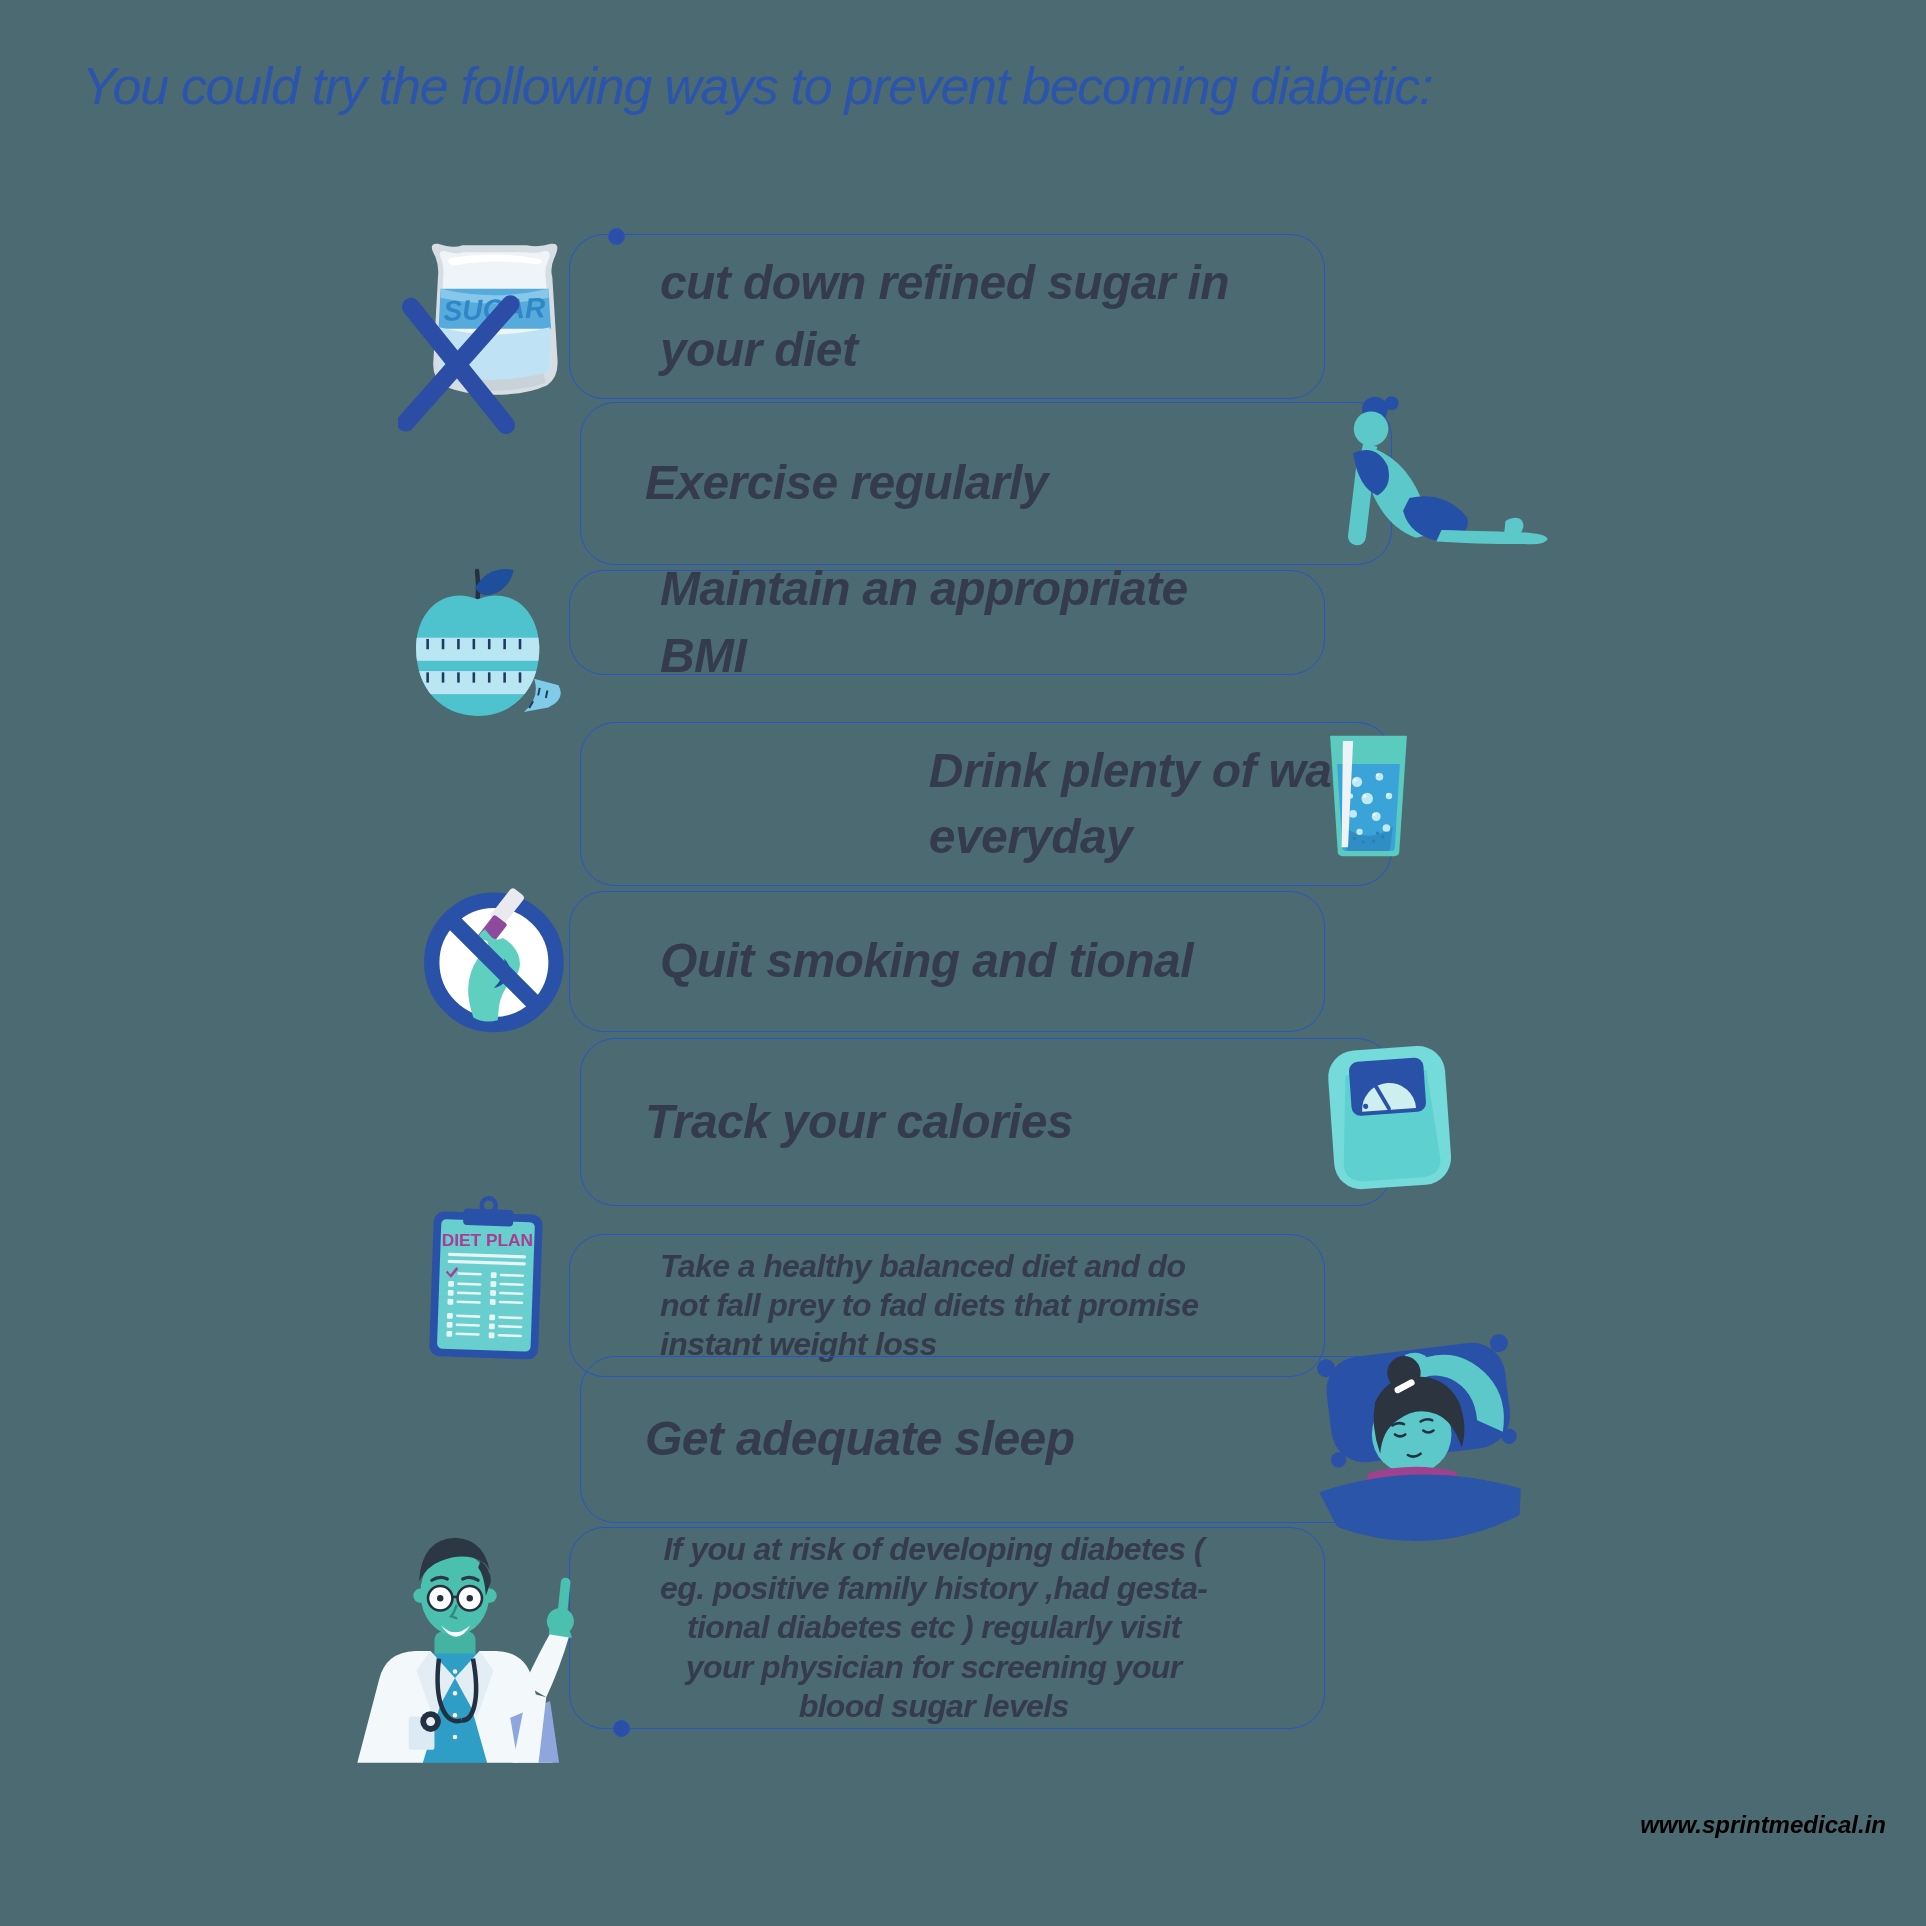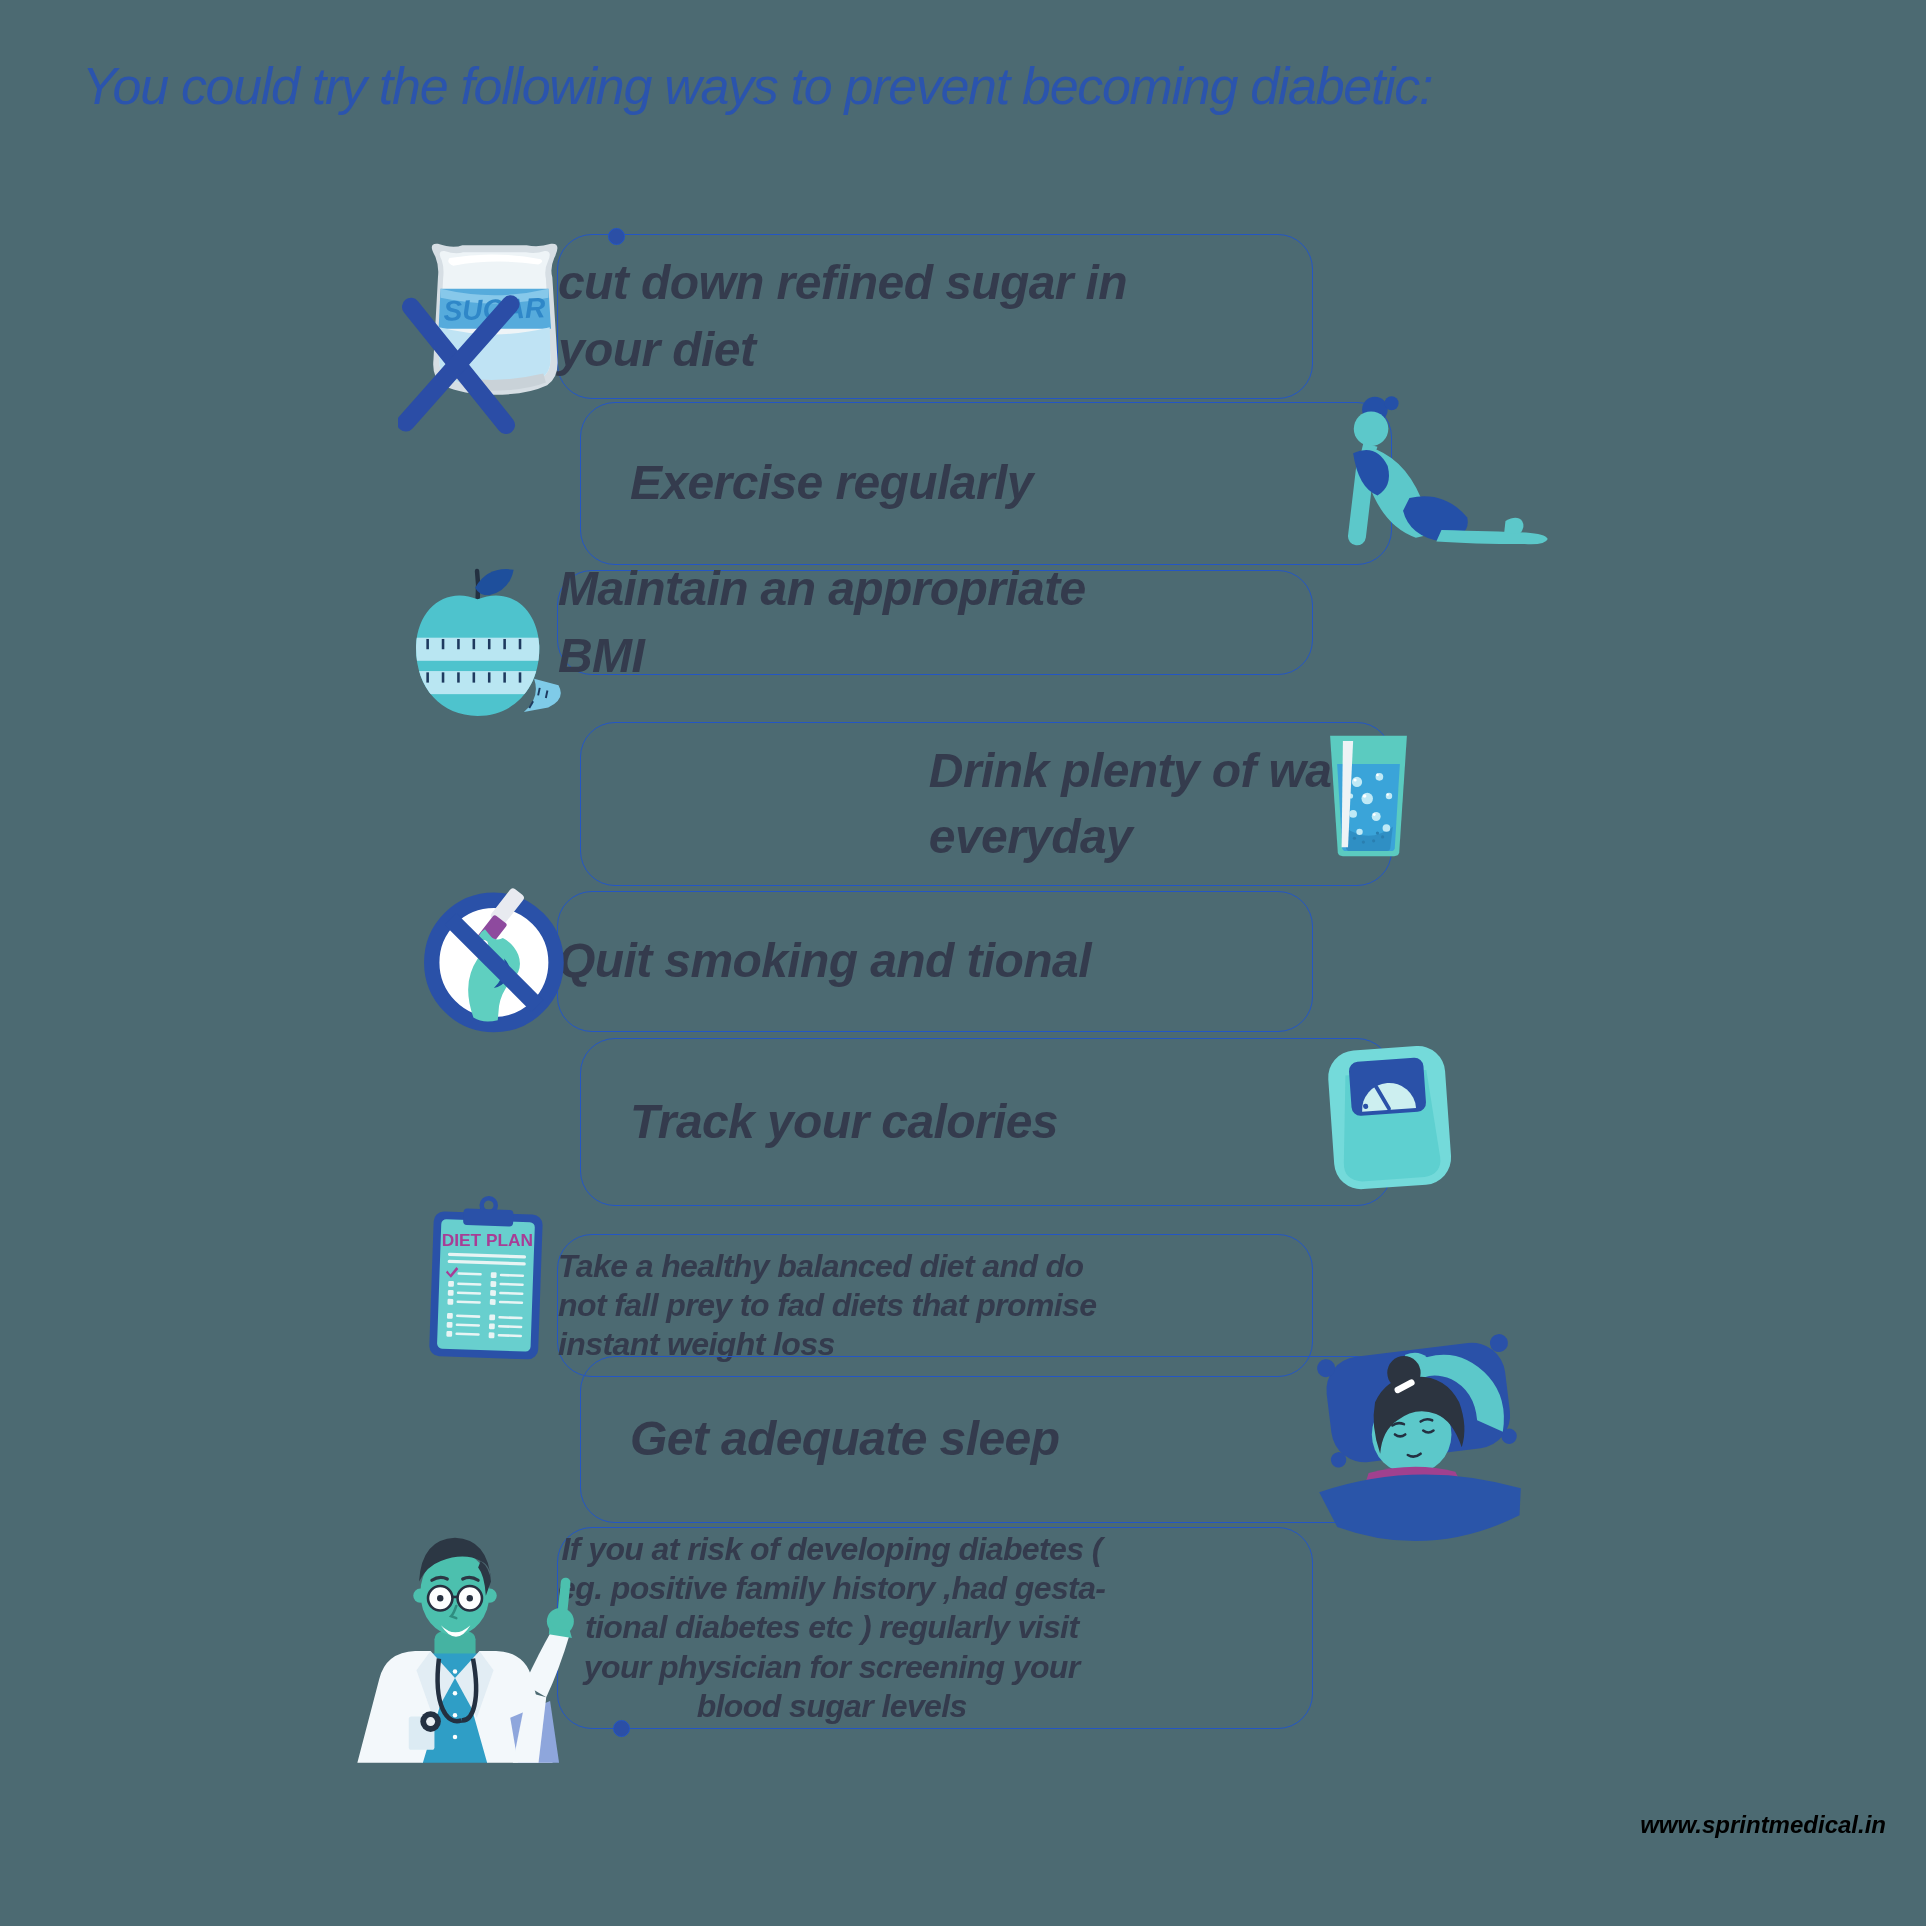--- a/index.html
+++ b/index.html
@@ -9,22 +9,22 @@
   }
   .page-title{
     position:absolute;left:82px;top:56px;width:1573px;
     font-size:52px;font-weight:normal;font-style:italic;letter-spacing:-1.3px;
     color:#2b54ad;
   }
   .tip-box{
     position:absolute;border:1.9px solid #2456c4;border-radius:35px;
     display:flex;align-items:center;box-sizing:border-box;background:transparent;
   }
-  .tip-box.odd{left:557px;width:756px;}
-  .tip-box.even{left:580px;width:812px;padding-left:49px;}
+  .tip-box.odd{left:569px;width:756px;padding-left:90px;}
+  .tip-box.even{left:580px;width:812px;padding-left:64px;}
   .tip-text{
     white-space:pre-line;color:#343b4d;font-weight:bold;font-style:italic;
   }
   .tip-text.large{font-size:48px;line-height:1.38;letter-spacing:-0.6px;}
   .tip-text.small{font-size:32px;line-height:1.22;letter-spacing:-0.6px;}
   .node-dot{
     position:absolute;width:16.7px;height:16.7px;border-radius:50%;
     background:#2b4fa6;border:1.3px solid #2456c4;box-sizing:border-box;
   }
   .icon{position:absolute;}

